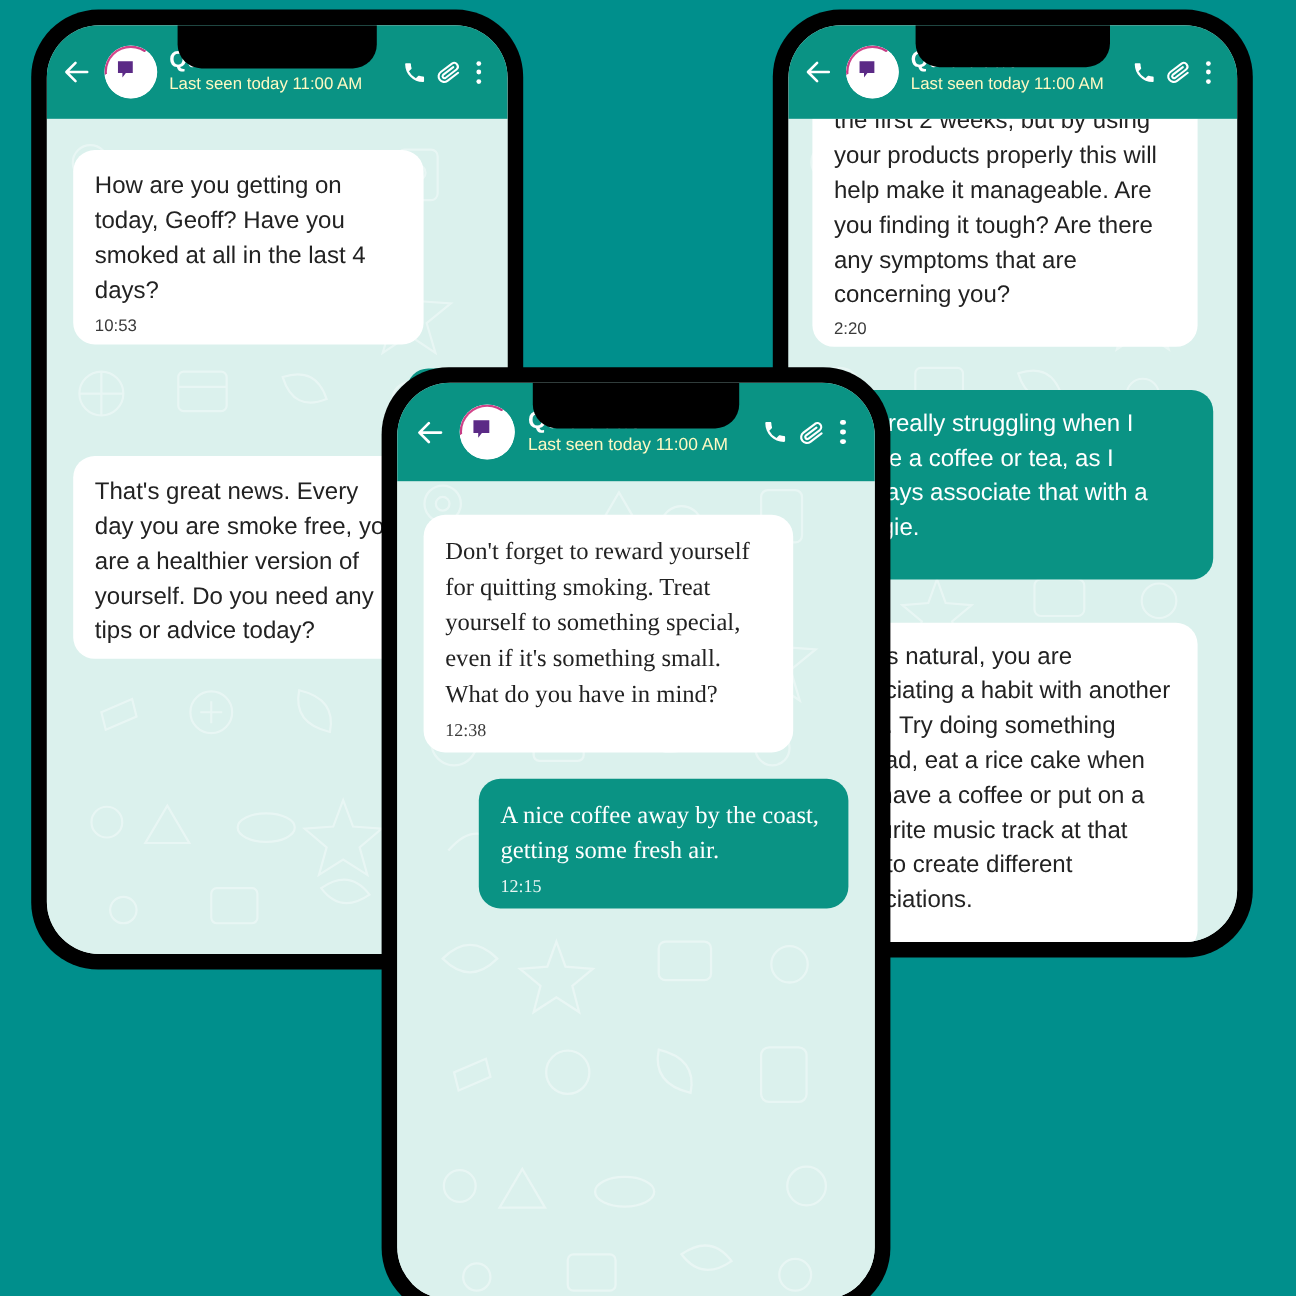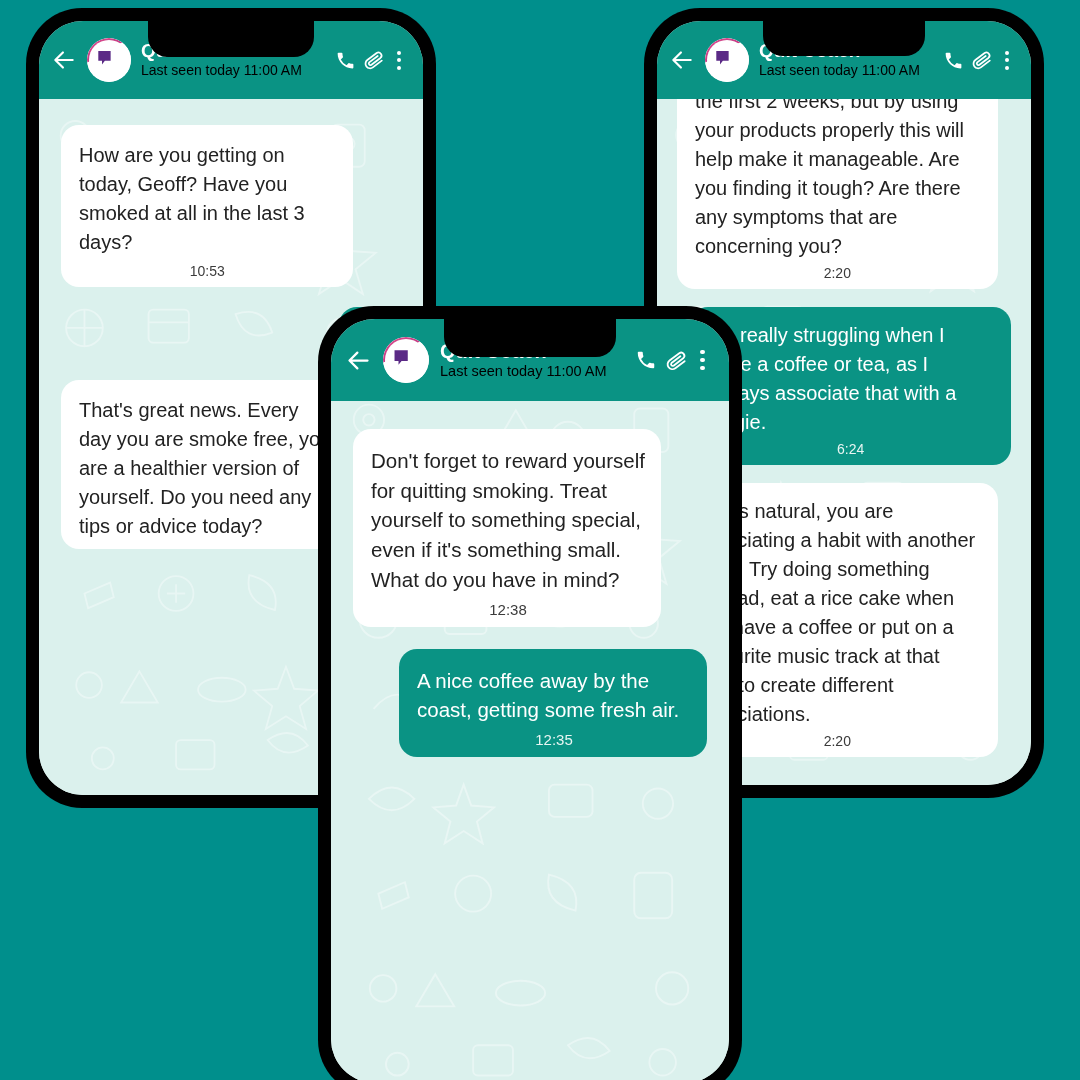--- a/index.html
+++ b/index.html
@@ -56,21 +56,21 @@
     position:absolute; inset:0; border-radius:50%;
     background:linear-gradient(150deg,#e0508f 0%,#c43b84 35%,#ffffff 36%,#ffffff 100%);
   }
   .avatar-inner{
     position:absolute; border-radius:50%; background:#fff;
     inset:2px;
     display:flex;align-items:center;justify-content:center;
   }
   .hdr-text{ flex:1 1 auto; min-width:0; }
   .hdr-title{ color:#fff; font-weight:bold; line-height:1.05; white-space:nowrap; }
-  .hdr-sub{ color:#000000; line-height:1.1; white-space:nowrap; }
+  .hdr-sub{ color:#fef9c3; line-height:1.1; white-space:nowrap; }
   .hdr-icons{ flex:0 0 auto; display:flex; align-items:center; }
   .hdr-icons > *{ display:flex; align-items:center; justify-content:center; }
   .dots{ display:flex; flex-direction:column; align-items:center; justify-content:center; }
   .dots i{ display:block; background:#fff; border-radius:50%; }
 
   
   .msgs{
     position:absolute; left:0; right:0; bottom:0;
     background:#dbf1ed;
     overflow:hidden;
@@ -83,21 +83,21 @@
 
   .bubble{
     position:relative;
     background:#fff;
     border-radius:18px;
     color:#222;
     word-wrap:break-word;
   }
   .bubble.out{ background:#0a9384; color:#fff; }
   .btext{ display:block; }
-  .btime{ display:block; text-align:center; color:#3b3b3b; font-weight:normal; }
+  .btime{ display:block; text-align:left; color:#3b3b3b; font-weight:normal; }
   .bubble.out .btime{ color:#e7f5f2; }
 
   
   
   #phone1{ left:26px; top:8px; width:410px; height:800px; z-index:1; }
   #phone1 .notch{ width:166px; height:36px; }
   #phone1 .chat-header{ height:78px; padding:0 14px 0 12px; gap:10px; }
   #phone1 .avatar{ width:44px; height:44px; }
   #phone1 .hdr-title{ font-size:19px; }
   #phone1 .hdr-sub{ font-size:14px; }
@@ -108,36 +108,36 @@
   #phone1 .btime{ font-size:14px; margin-top:6px; }
 
   
   #phone2{ left:644px; top:8px; width:400px; height:790px; z-index:2; }
   #phone2 .notch{ width:162px; height:35px; }
   #phone2 .chat-header{ height:78px; padding:0 14px 0 12px; gap:10px; }
   #phone2 .avatar{ width:44px; height:44px; }
   #phone2 .hdr-title{ font-size:19px; }
   #phone2 .hdr-sub{ font-size:14px; }
   #phone2 .msgs{ top:78px; padding:0 20px 0 20px; }
-  #phone2 .row{ margin-bottom:18px; }
+  #phone2 .row{ margin-bottom:36px; }
   #phone2 .bubble{ max-width:96%; padding:14px 18px 8px 18px; }
   #phone2 .btext{ font-size:20px; line-height:1.45; }
   #phone2 .btime{ font-size:14px; margin-top:4px; }
   #phone2 .row.first{ margin-top:-26px; }
 
   
   #phone3{ left:318px; top:306px; width:424px; height:790px; z-index:3; }
   #phone3 .notch{ width:172px; height:38px; }
   #phone3 .chat-header{ height:82px; padding:0 16px 0 14px; gap:11px; }
   #phone3 .avatar{ width:46px; height:46px; }
   #phone3 .hdr-title{ font-size:20px; }
   #phone3 .hdr-sub{ font-size:14.5px; }
   #phone3 .msgs{ top:82px; padding:28px 22px 0 22px; }
   #phone3 .row{ margin-bottom:22px; }
-  #phone3 .bubble{ max-width:87%; padding:17px 16px 9px 18px; }
+  #phone3 .bubble{ max-width:87%; padding:17px 16px 9px 18px;font-family:Liberation Serif, serif; }
   #phone3 .btext{ font-size:20.5px; line-height:1.45; }
   #phone3 .btime{ font-size:15px; margin-top:6px; }
 </style>
 </head>
 <body>
 
 <div id="stage">
 
   <div class="phone" id="phone1">
     <div class="screen">
@@ -234,21 +234,21 @@
               <circle cx="70" cy="720" r="12"></circle>
                 <rect x="150" y="700" width="42" height="32" rx="5"></rect>
               <path d="M250 700 q26 -18 44 6 q-26 18 -44 -6z"></path>
                 <circle cx="350" cy="718" r="14"></circle>
             </g>
           </svg>
         </div>
         <div style="position:relative;z-index:1;">
             <div class="row in first">
               <div class="bubble">
-                <span class="btext">How are you getting on today, Geoff? Have you smoked at all in the last 3 days?</span>
+                <span class="btext">How are you getting on today, Geoff? Have you smoked at all in the last 4 days?</span>
                 <span class="btime">10:53</span>
               </div>
             </div>
             <div class="row out">
               <div class="bubble out">
                 <span class="btext">No</span>
               </div>
             </div>
             <div class="row in">
               <div class="bubble">
@@ -457,21 +457,21 @@
         <div style="position:relative;z-index:1;">
             <div class="row in first">
               <div class="bubble">
                 <span class="btext">Don't forget to reward yourself for quitting smoking. Treat yourself to something special, even if it's something small. What do you have in mind?</span>
                 <span class="btime">12:38</span>
               </div>
             </div>
             <div class="row out">
               <div class="bubble out">
                 <span class="btext">A nice coffee away by the coast, getting some fresh air.</span>
-                <span class="btime">12:35</span>
+                <span class="btime">12:15</span>
               </div>
             </div>
           </div>
       </div>
     </div>
   </div>
 
 </div>
 
 </body></html>

